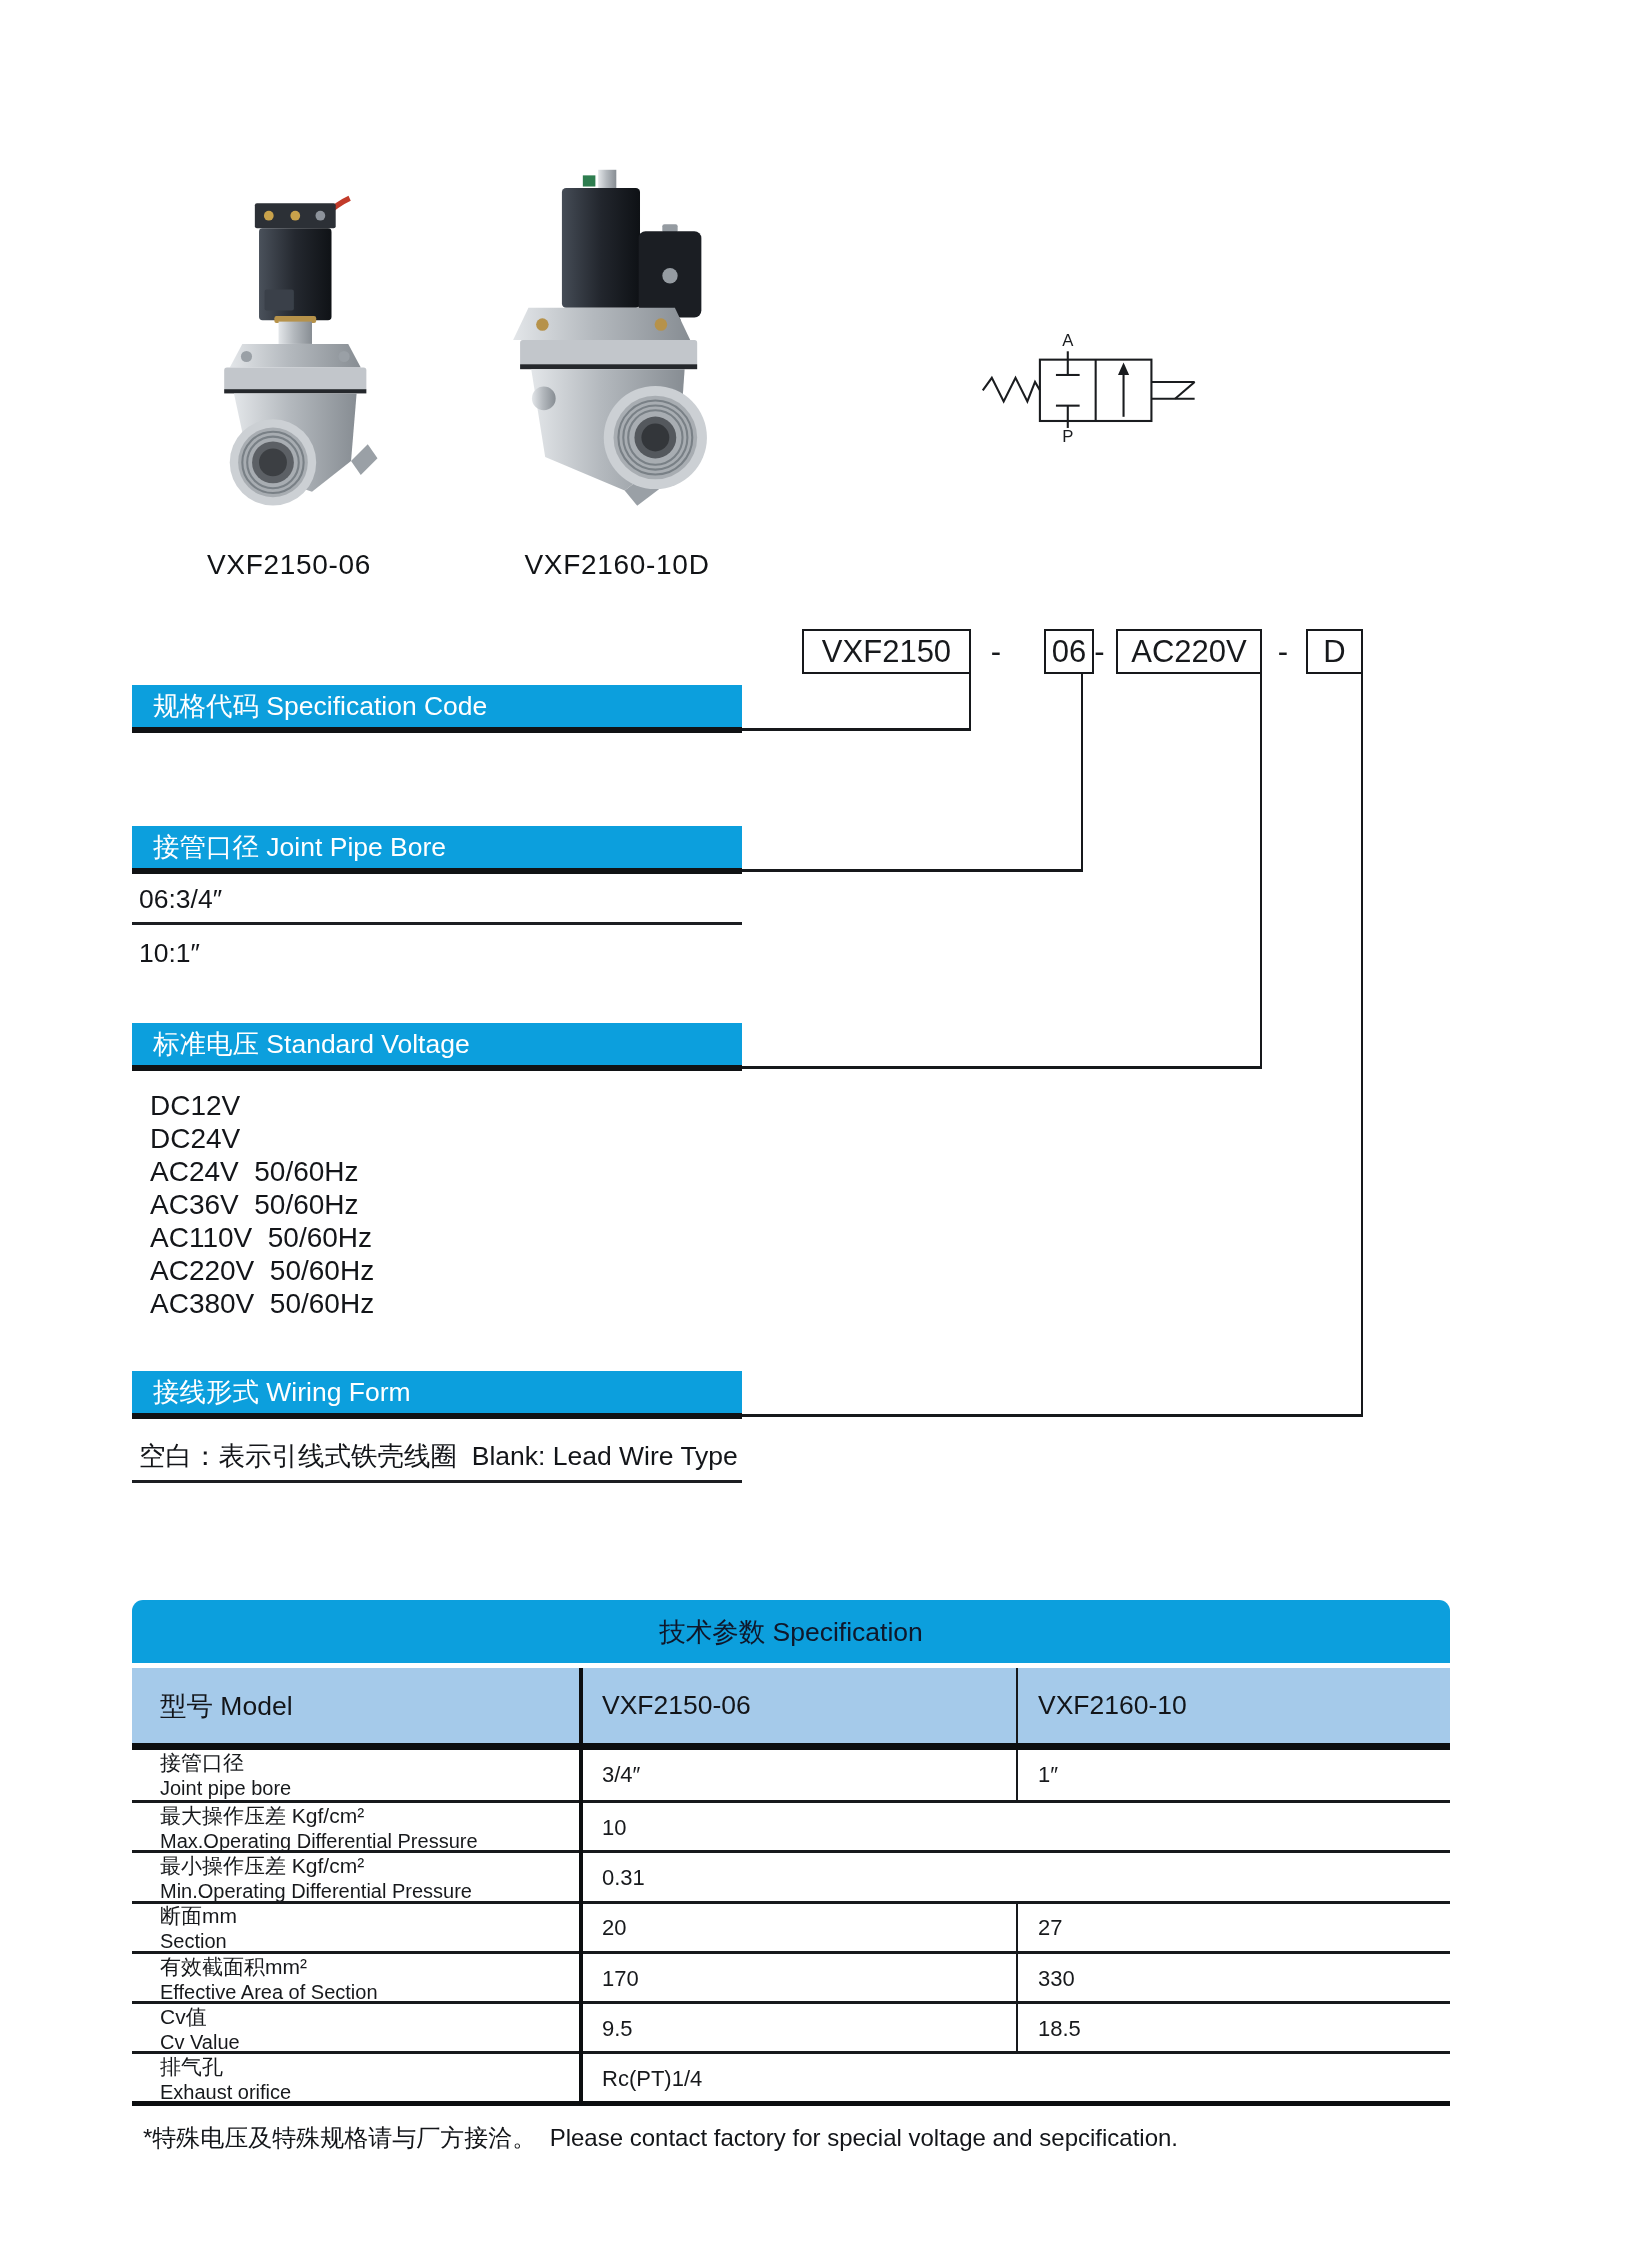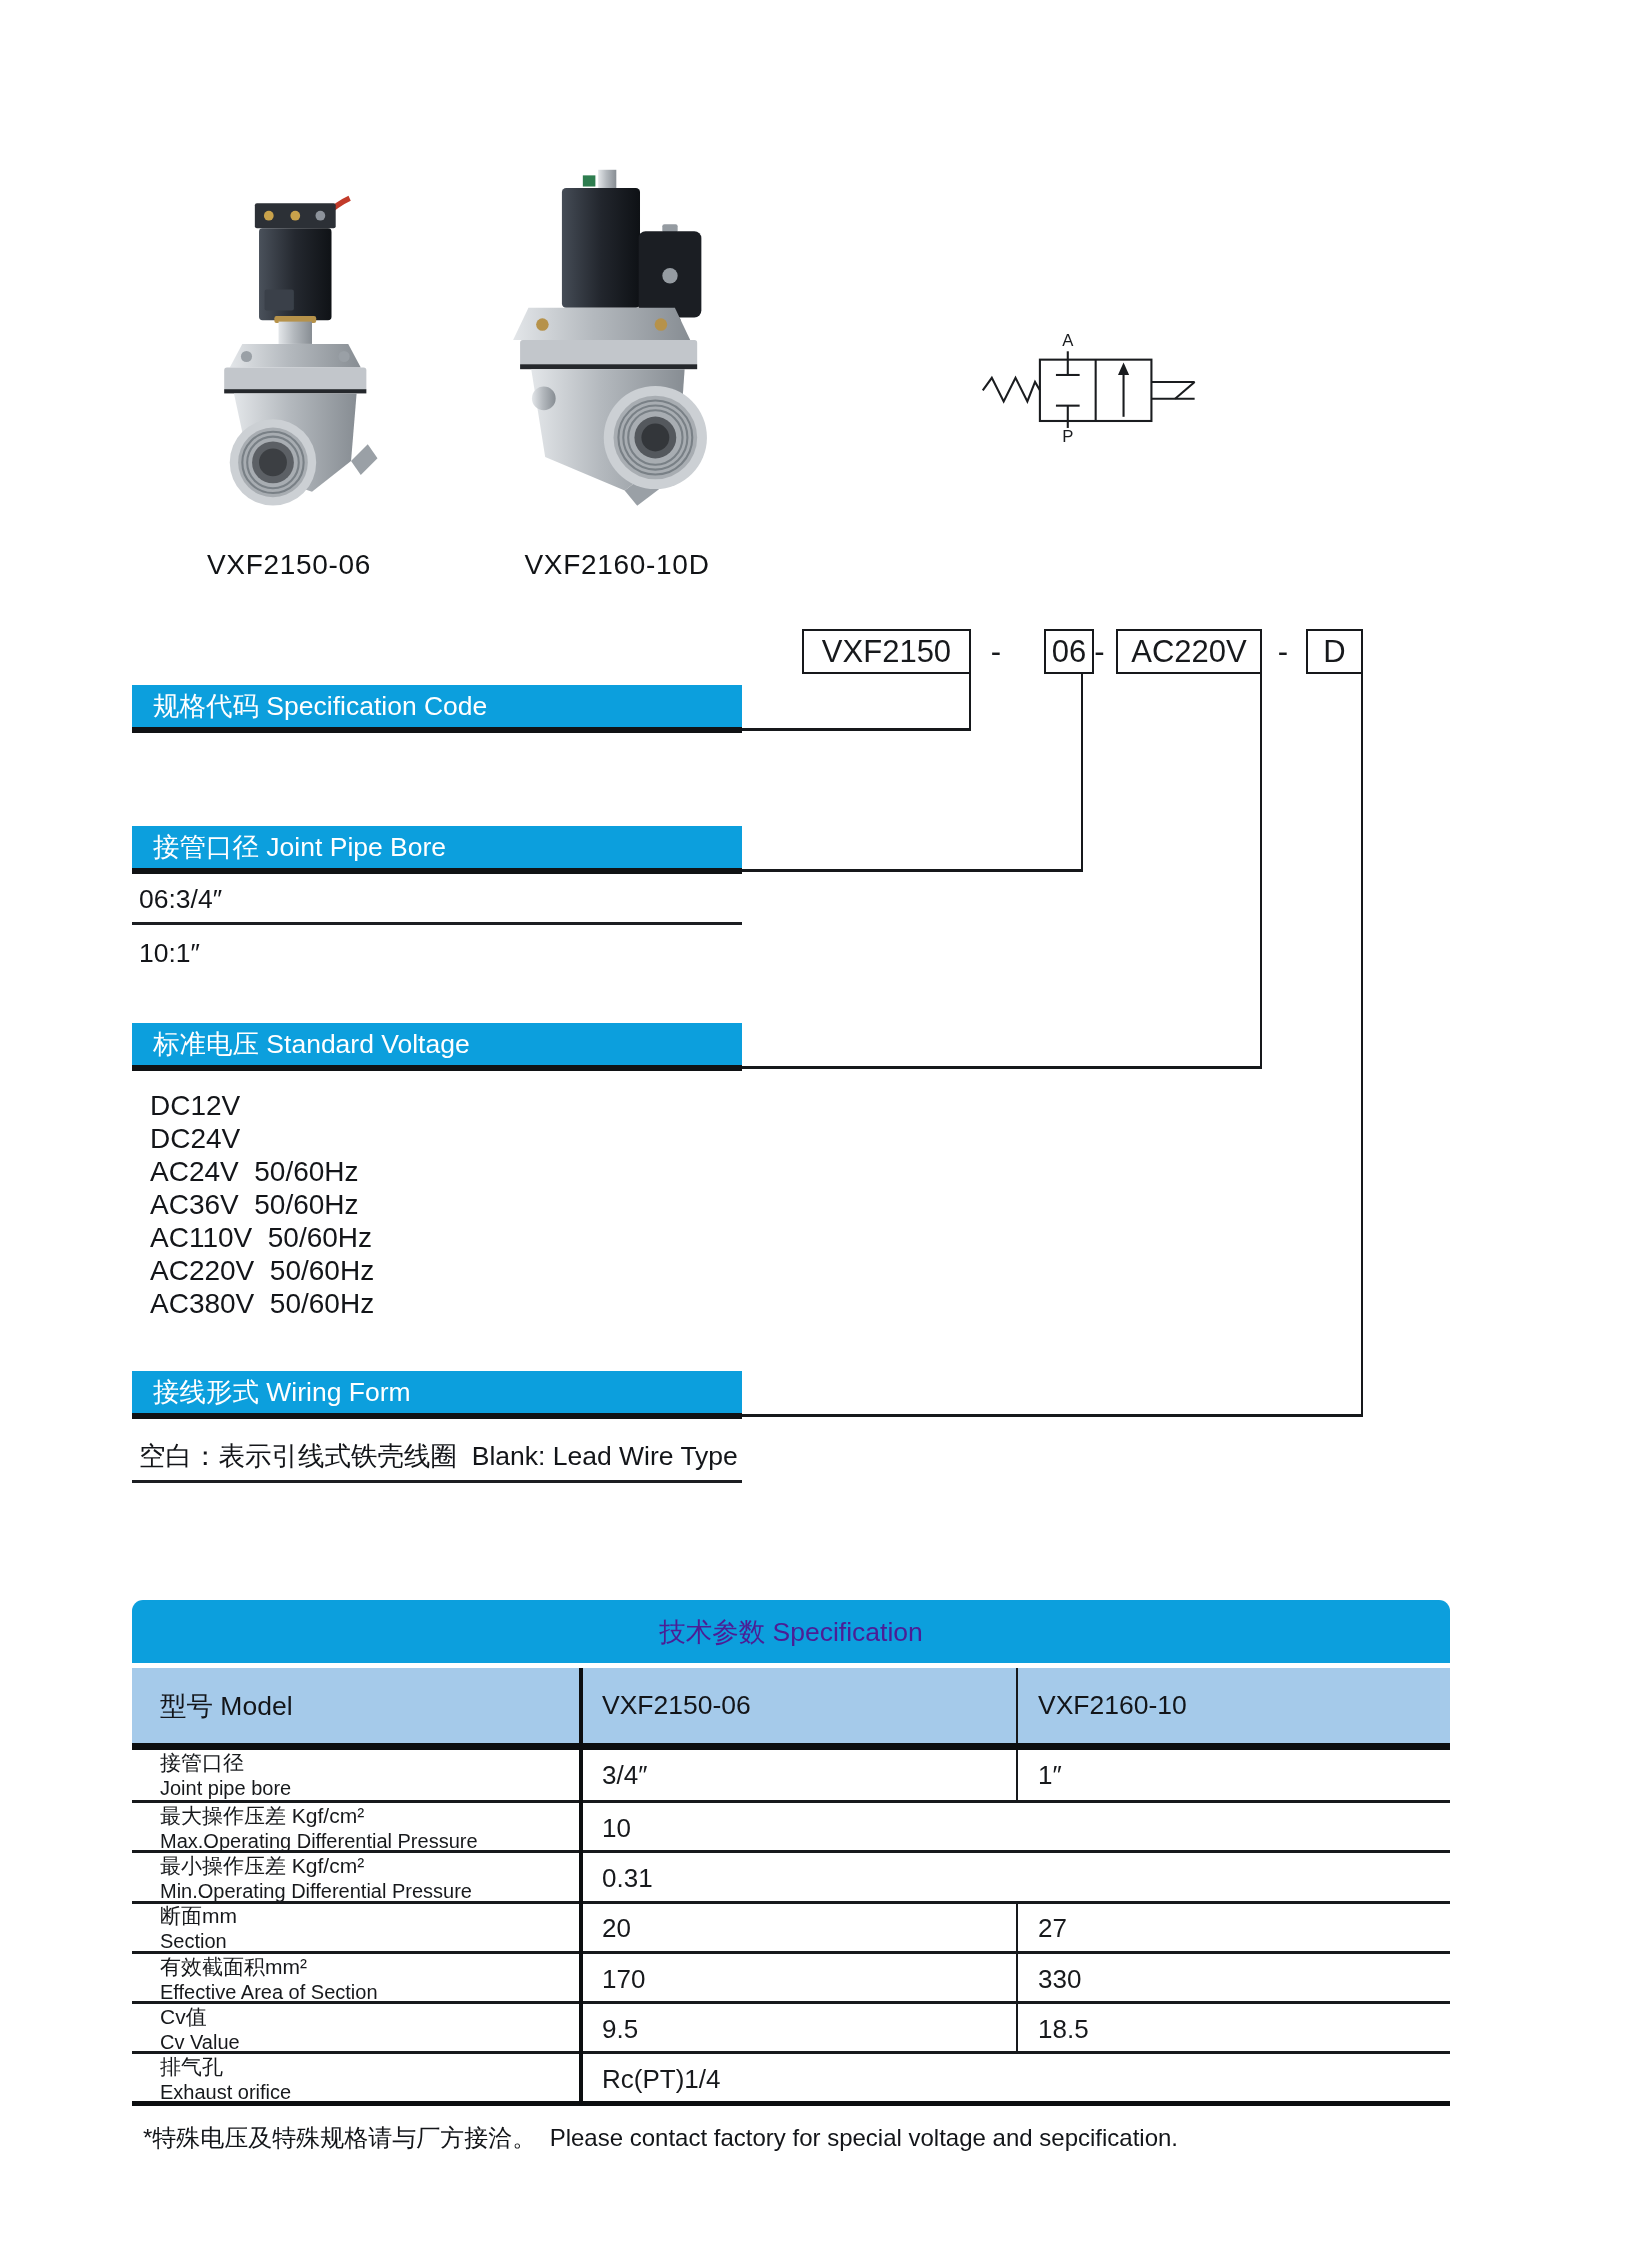--- a/index.html
+++ b/index.html
@@ -9,29 +9,29 @@
   .caption{font-size:28px;text-align:center;letter-spacing:0.7px;color:#111316;}
   .codebox{box-sizing:border-box;border:2.1px solid #16181b;height:45px;display:flex;align-items:center;justify-content:center;font-size:31px;background:#fff;}
   .dash{height:45px;display:flex;align-items:center;justify-content:center;font-size:31px;}
   .vline{width:2.1px;background:#16181b;}
   .hext{height:2.8px;background:#16181b;}
   .bar{width:610px;height:42px;background:var(--accent,#0c9fdd);color:#ffffff;font-size:26.5px;line-height:42px;padding-left:21px;box-sizing:border-box;white-space:pre-wrap;}
   .bar-under{width:610px;height:6.3px;background:#101214;}
   .opt{font-size:26.5px;white-space:pre-wrap;color:#131519;}
   .sep{width:610px;height:2.8px;background:#1c1e22;}
   .volt{font-size:28px;line-height:33px;white-space:pre-wrap;color:#131519;}
-  .tbl-title{width:1318px;height:63px;background:var(--accent,#0c9fdd);border-radius:11px 11px 0 0;color:#4c1d95;font-size:26.5px;display:flex;align-items:center;justify-content:center;white-space:pre-wrap;}
+  .tbl-title{width:1318px;height:63px;background:var(--accent,#0c9fdd);border-radius:11px 11px 0 0;color:#0f172a;font-size:26.5px;display:flex;align-items:center;justify-content:center;white-space:pre-wrap;}
   .tbl-header{width:1318px;height:75px;background:var(--hdrblue,#a5caea);}
   .tbl-header span{position:absolute;top:0;height:100%;display:flex;align-items:center;font-size:26.5px;color:#131519;white-space:pre-wrap;}
   .blackbar{width:1318px;height:7px;background:#0c0e10;}
   .trow{width:1318px;height:50px;}
   .tlabel{position:absolute;left:28px;top:50%;transform:translateY(-50%);}
   .zh{font-size:21px;line-height:26px;white-space:pre-wrap;}
   .en{font-size:20px;line-height:25px;white-space:pre-wrap;}
-  .tval{position:absolute;top:0;height:100%;display:flex;align-items:center;font-size:26px;}
+  .tval{position:absolute;top:0;height:100%;display:flex;align-items:center;font-size:22px;}
   .c2{left:470px;} .c3{left:906px;}
   .rsep{width:1318px;height:2.8px;background:#17191c;}
   .cdiv1{width:3.5px;background:#0c0e10;}
   .cdiv2{width:2.1px;background:#17191c;}
   .botline{width:1318px;height:4.9px;background:#0c0e10;}
   .footnote{font-size:24px;white-space:pre-wrap;color:#131519;}
 </style>
 </head>
 <body>
 

